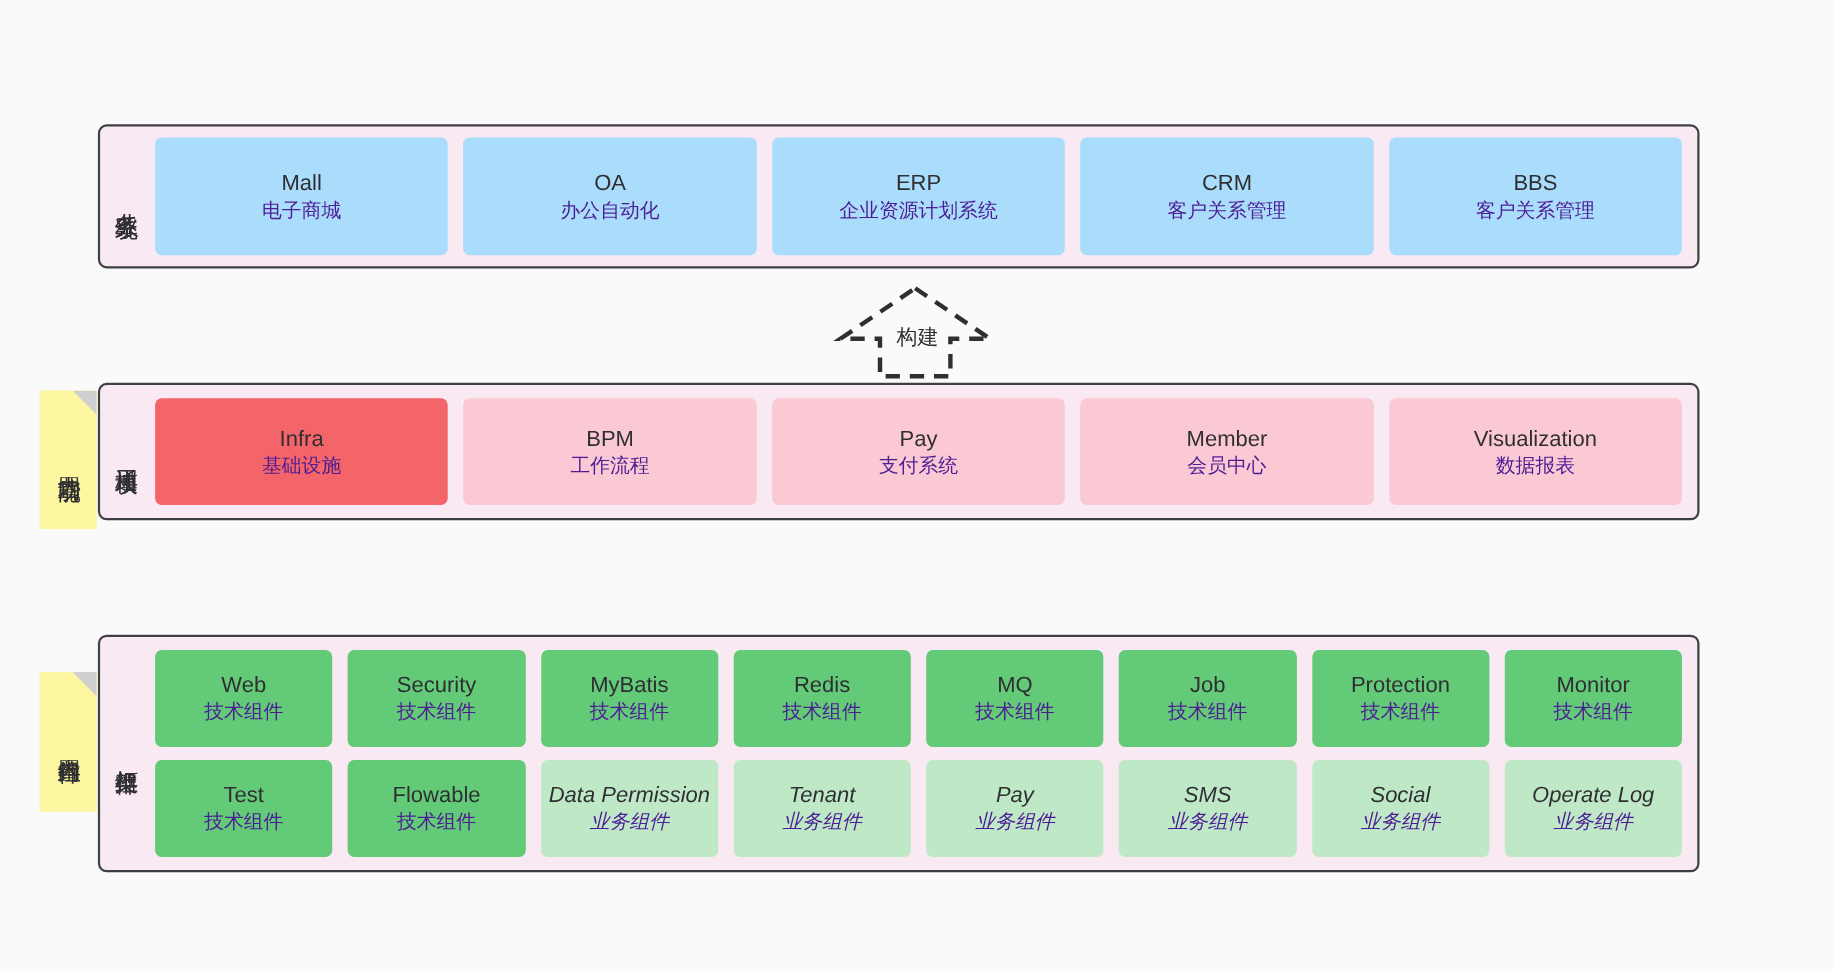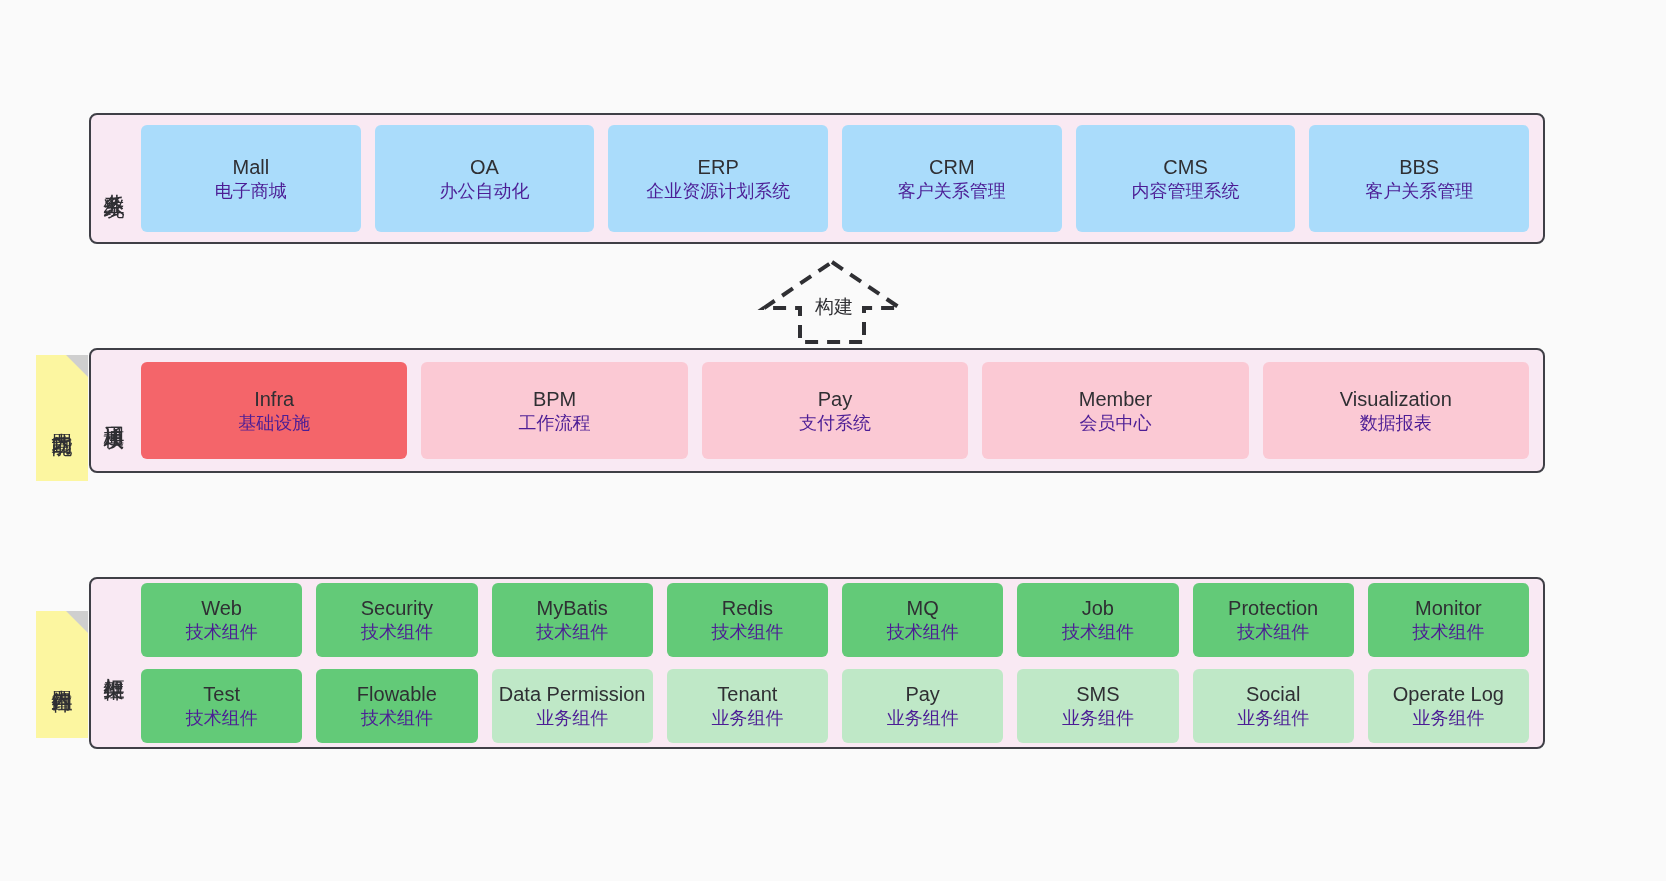--- a/index.html
+++ b/index.html
@@ -83,26 +83,26 @@
   .card .card-sub {
     font-size: 18px;
     color: #4c1d95;
   }
 
   
   .c-blue        { background: #aadcfb; }
   .c-red         { background: #f4656a; }
   .c-pink        { background: #fbc9d4; }
   .c-green-dark  { background: #63ca78; }
-  .c-green-light { background: #bfe8c7; }
+  .c-green-light { background: #bfe8c7; font-style: italic; }
 
   
   #sec-business { left: 89px;  top: 113px; width: 1456px; height: 131px; }
   #sec-modules  { left: 89px;  top: 348px; width: 1456px; height: 125px; }
-  #sec-frame    { left: 89px;  top: 577px; width: 1456px; height: 172px; }
+  #sec-frame    { left: 89px;  top: 577px; width: 1456px; height: 216px; }
 
   #sec-business .section-body { padding-top: 10px; padding-bottom: 10px; }
   #sec-business .card { min-height: 74px; }
   #sec-modules  .card { min-height: 82px; }
   #sec-frame    .card { min-height: 74px; }
 
   
   .sticky-tab {
     position: absolute;
     background: #fcf6a0;
@@ -172,24 +172,20 @@
         </div>
         <div class="card c-blue">
           <span class="card-title">ERP</span>
           <span class="card-sub">企业资源计划系统</span>
         </div>
         <div class="card c-blue">
           <span class="card-title">CRM</span>
           <span class="card-sub">客户关系管理</span>
         </div>
         <div class="card c-blue">
-          <span class="card-title">CMS</span>
-          <span class="card-sub">内容管理系统</span>
-        </div>
-        <div class="card c-blue">
           <span class="card-title">BBS</span>
           <span class="card-sub">客户关系管理</span>
         </div>
       </div>
     </div>
   </div>
 
   <div class="arrow" id="arrow-build">
     <svg viewBox="0 0 150 88" xmlns="http://www.w3.org/2000/svg" aria-hidden="true">
       <polygon points="75,4 143,50 107,50 107,84 43,84 43,50 7,50" fill="none" stroke="#2f2f33" stroke-width="4" stroke-dasharray="13 9" stroke-linejoin="miter"></polygon>

